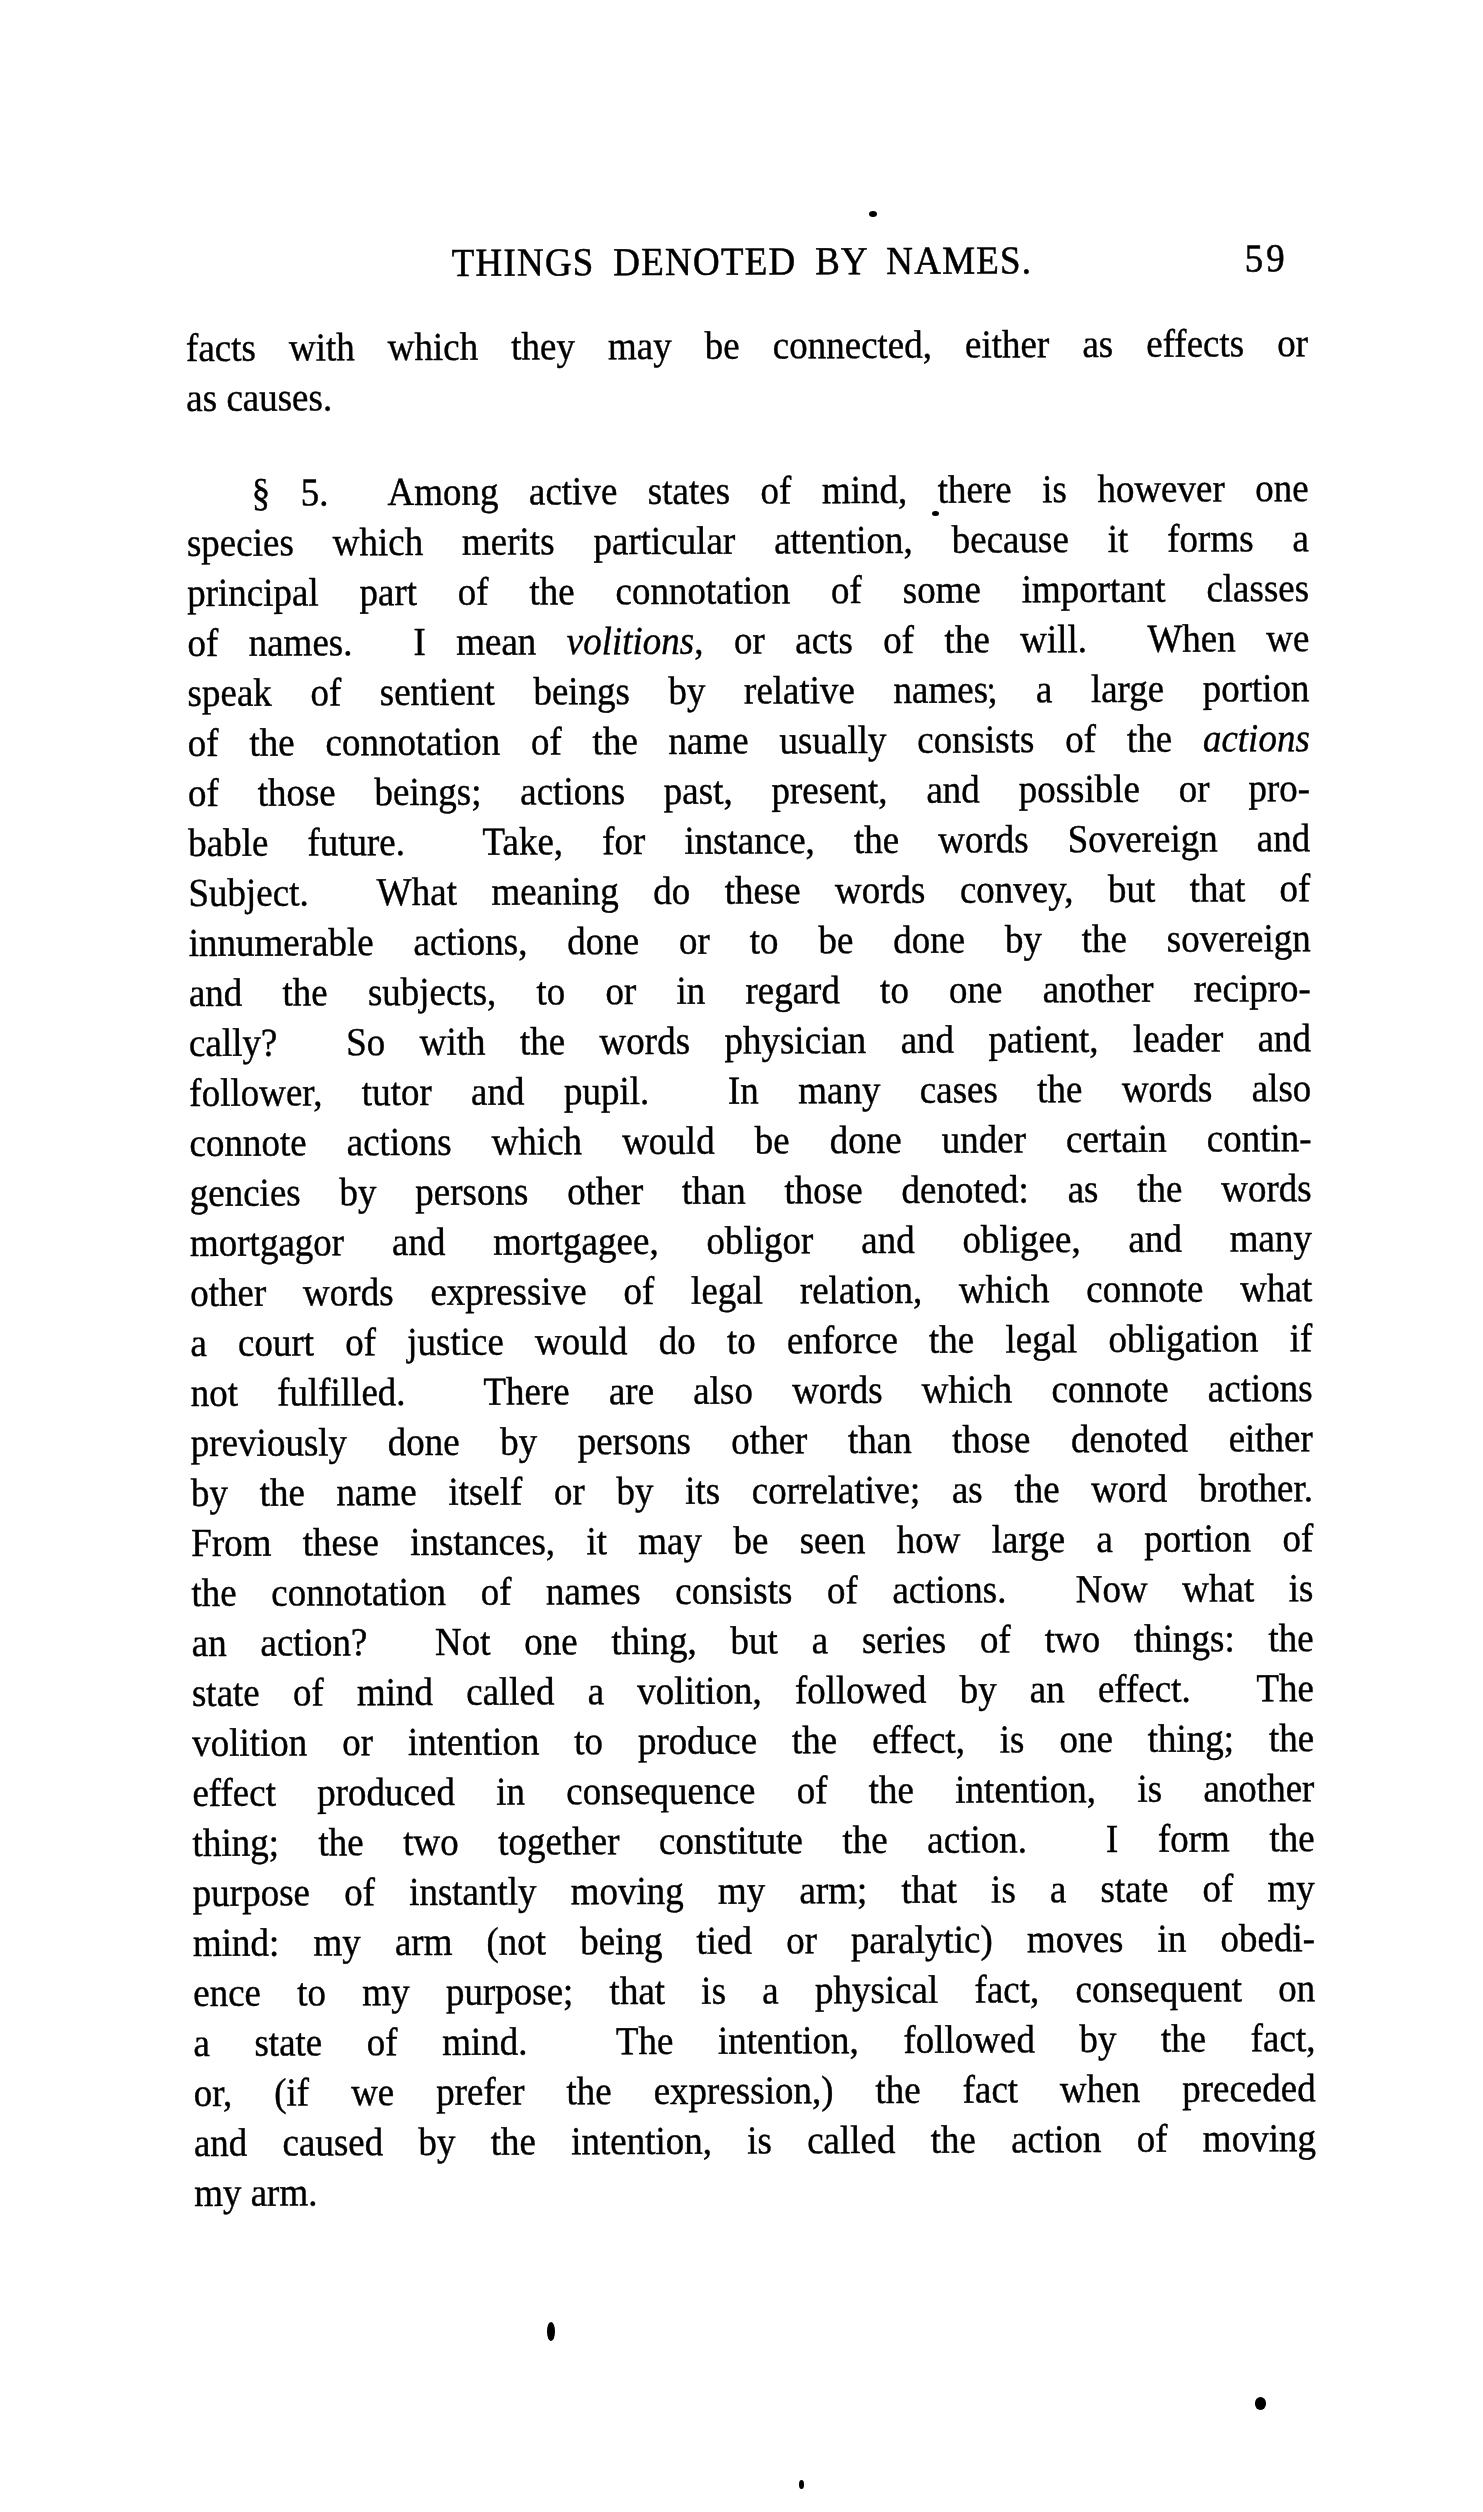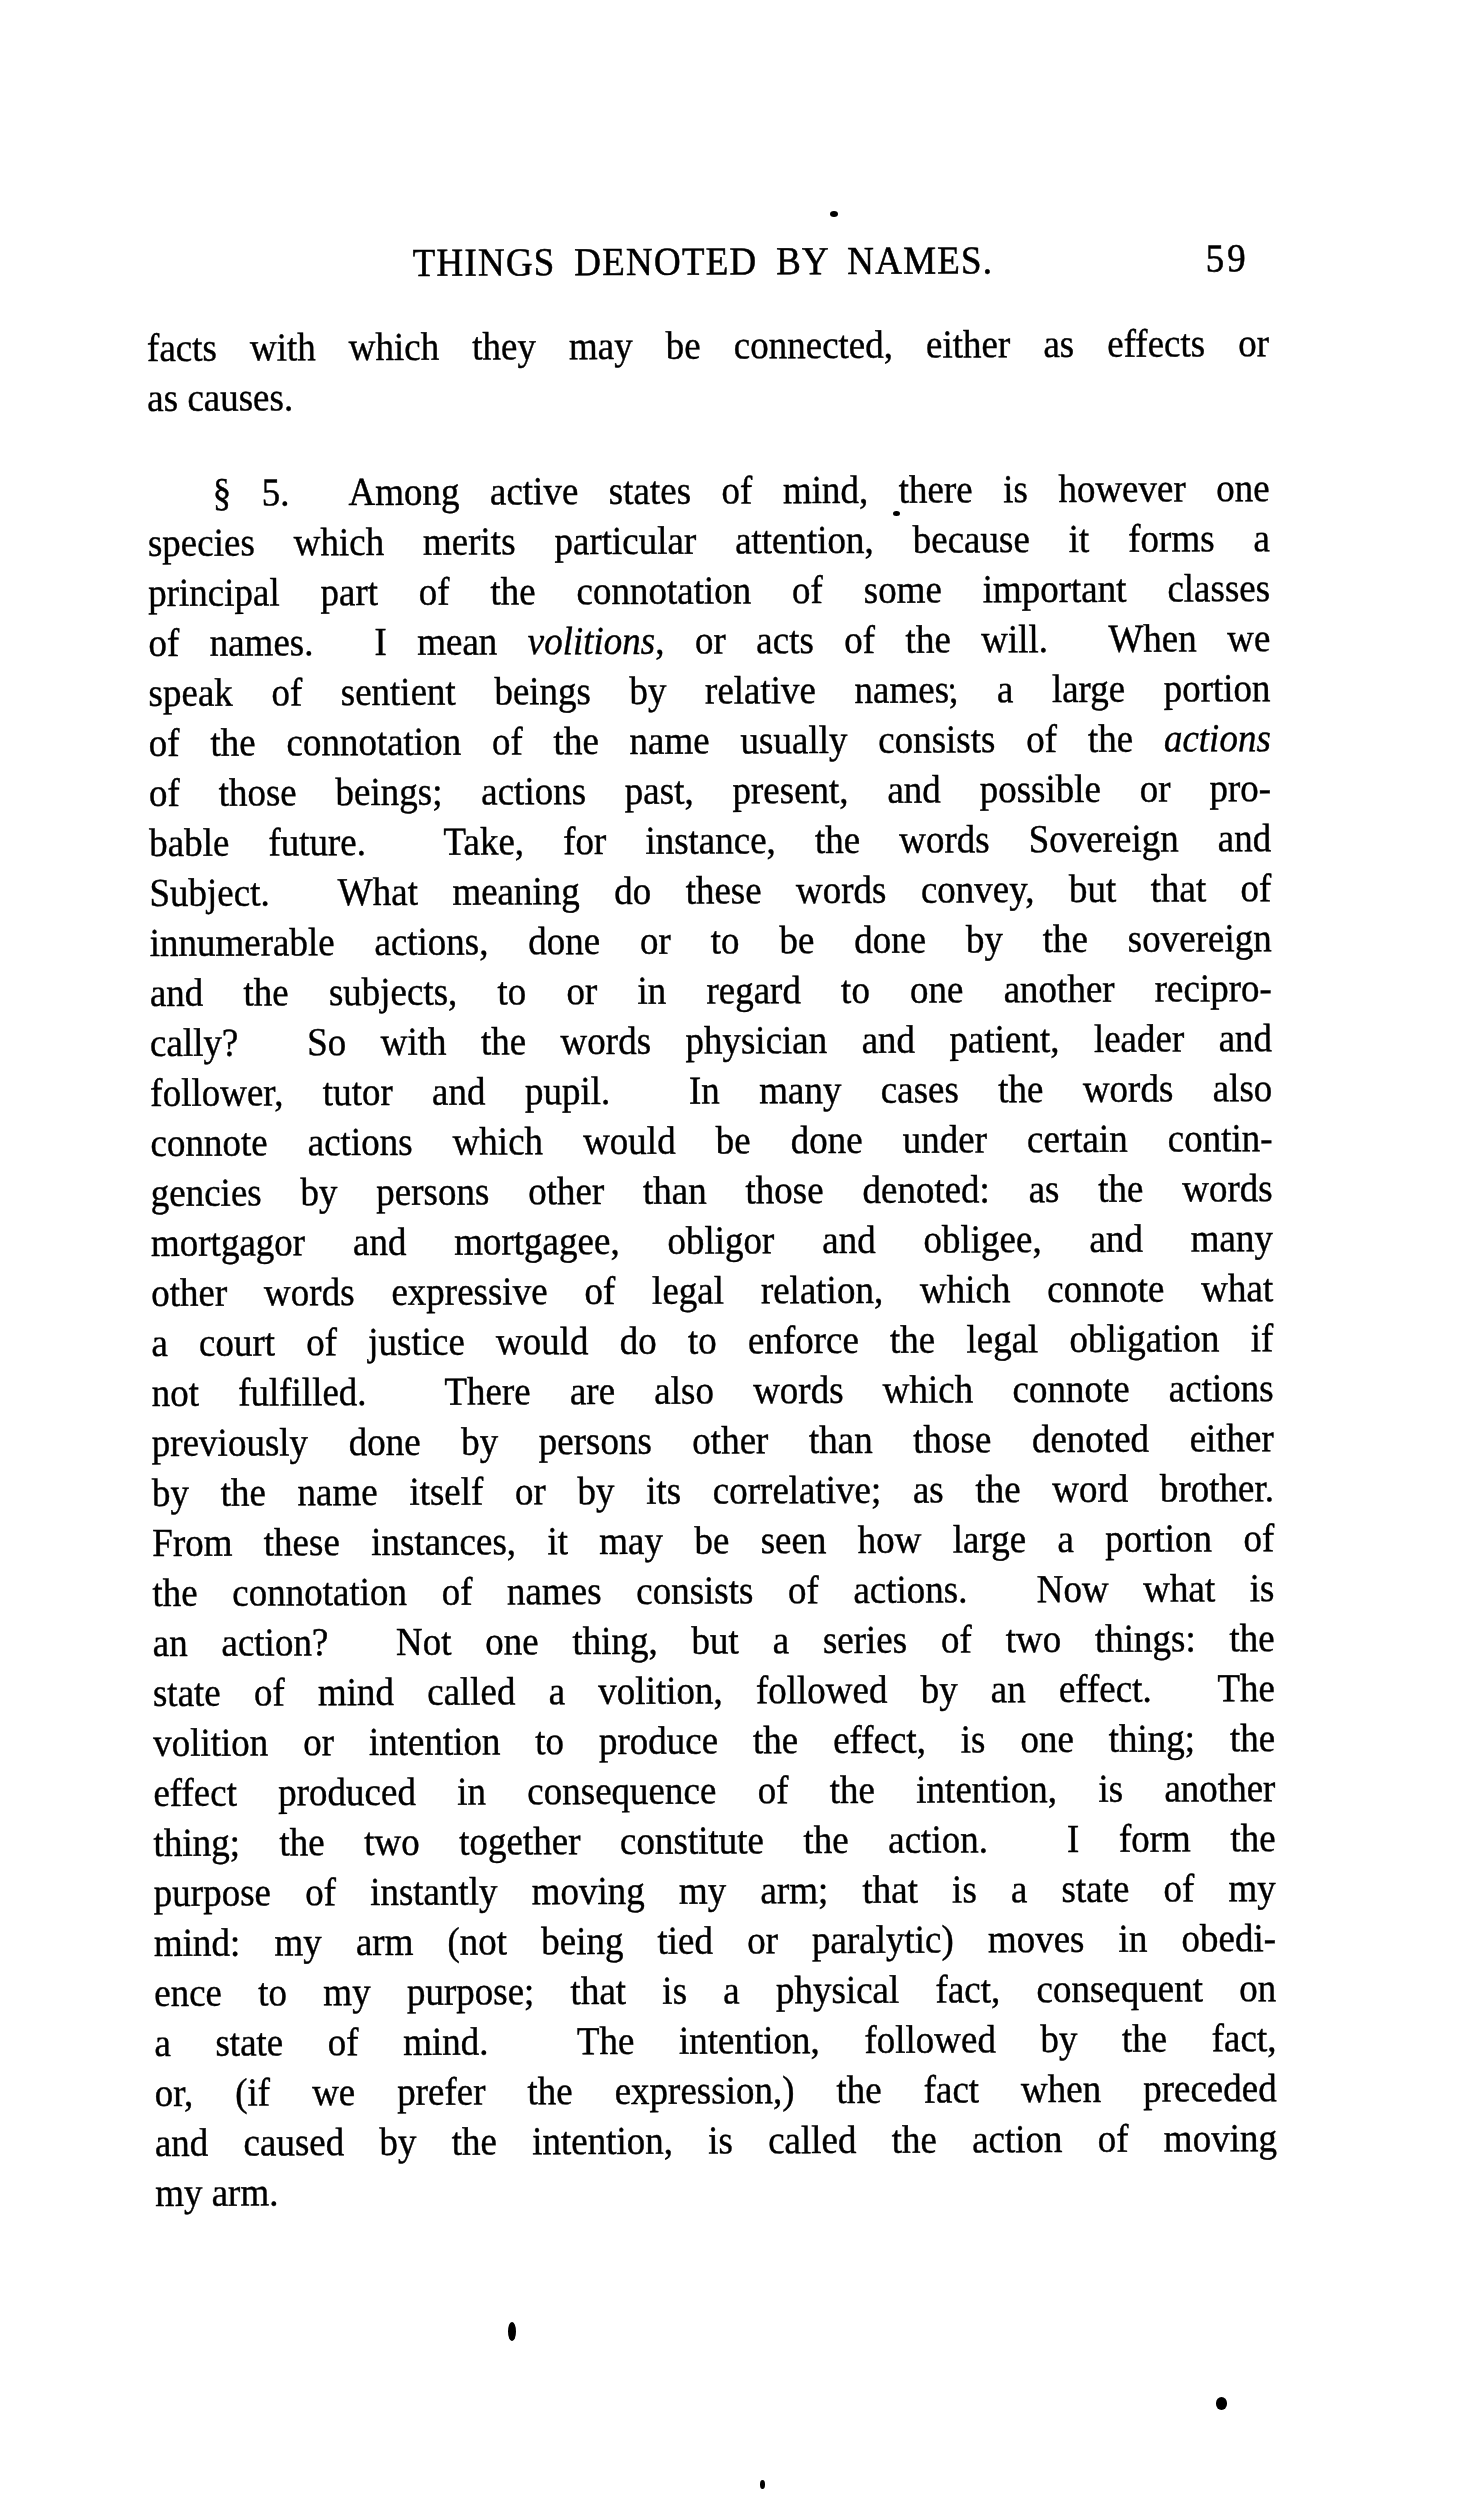--- a/index.html
+++ b/index.html
@@ -5,20 +5,21 @@
 <style>
   html, body { margin: 0; padding: 0; background: #ffffff; }
   .page {
     position: relative;
     width: 1289px;
     height: 2512px;
     background: #ffffff;
     color: #000000;
     font-family: "Liberation Serif", "DejaVu Serif", serif;
     overflow: hidden;
+    margin-left: 39px;
   }
   
   .tilt {
     position: absolute;
     left: 0; top: 0; right: 0; bottom: 0;
     transform: rotate(-0.25deg);
     transform-origin: 50% 50%;
   }
   .header-title {
     position: absolute;

